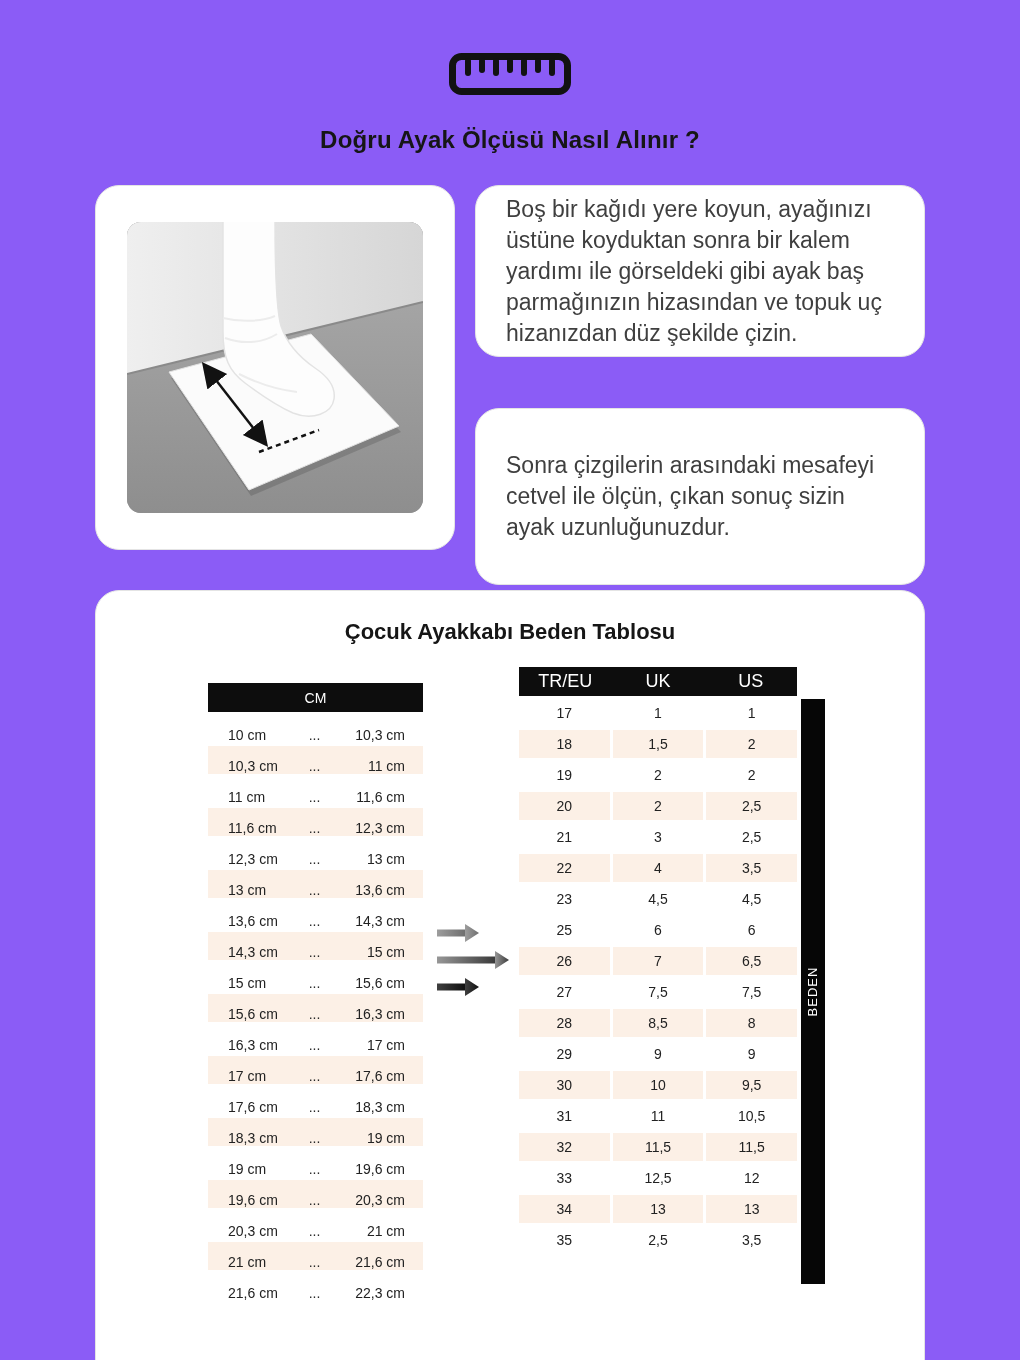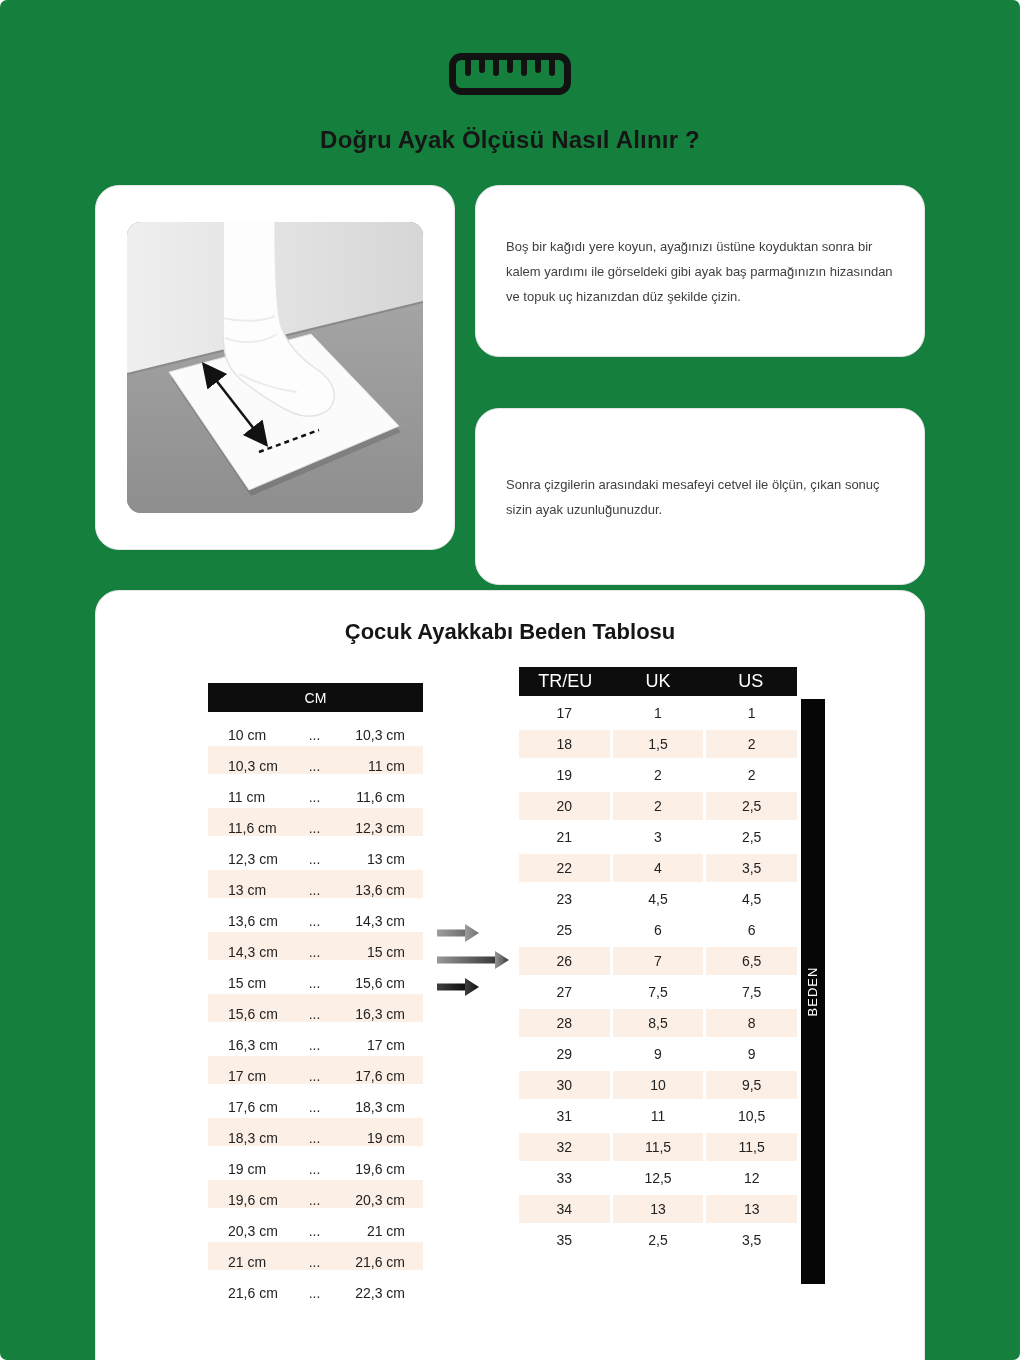--- a/index.html
+++ b/index.html
@@ -1,38 +1,38 @@
 <!DOCTYPE html>
 <html><head>
 <meta charset="utf-8">
 <style>
   html,body{margin:0;padding:0;}
   body{
     width:1020px;height:1360px;background:#ffffff;
     font-family:"Liberation Sans", sans-serif;color:#1c1c1c;
   }
-  .page{position:relative;width:1020px;height:1360px;overflow:hidden;background:#15803d;border-radius:7px;}
+  .page{position:relative;width:1020px;height:1360px;overflow:hidden;background:#8b5cf6;}
 
   
   .ruler-wrap{position:absolute;top:52px;left:0;width:100%;display:flex;justify-content:center;}
   .page-title{position:absolute;top:126px;left:0;width:100%;text-align:center;
     font-size:24px;font-weight:700;margin:0;color:#161616;letter-spacing:.2px;}
 
   
   .howto{position:absolute;top:185px;left:95px;width:830px;display:flex;gap:20px;}
   .photo-card{width:360px;height:365px;border:1px solid #e4e4e4;border-radius:24px;
     background:#fff;box-sizing:border-box;display:flex;align-items:center;justify-content:center;}
   .photo{width:296px;height:291px;border-radius:14px;overflow:hidden;position:relative;background:#9c9c9c;}
   .photo svg{display:block;}
   .text-col{flex:1;display:flex;flex-direction:column;gap:12px;}
   .text-card{border:1px solid #e4e4e4;border-radius:24px;box-sizing:border-box;
     background:#fff;display:flex;align-items:center;}
   .text-card.first{height:172px;}
   .text-card.second{height:177px;margin-top:39px;}
-  .text-card p{margin:0;padding:0 30px;font-size:13px;line-height:25px;color:#3f3f3f;}
+  .text-card p{margin:0;padding:0 30px;font-size:23px;line-height:31px;color:#3f3f3f;}
 
   
   .table-card{position:absolute;top:590px;left:95px;width:830px;height:910px;
     border:1px solid #e4e4e4;border-radius:24px;background:#fff;box-sizing:border-box;}
   .table-title{position:absolute;top:28px;left:0;width:100%;text-align:center;
     font-size:22px;font-weight:700;margin:0;color:#161616;}
 
   .cm-table{position:absolute;left:112px;top:92px;width:215px;}
   .cm-header{height:29px;background:#0d0d0d;color:#fff;display:flex;align-items:center;
     justify-content:center;font-size:14px;font-weight:500;margin-bottom:3px;}

